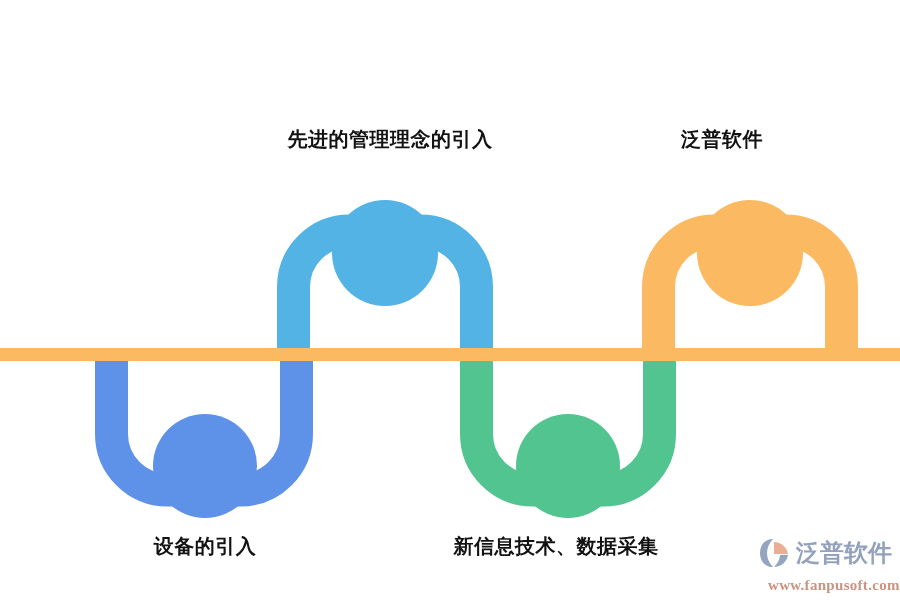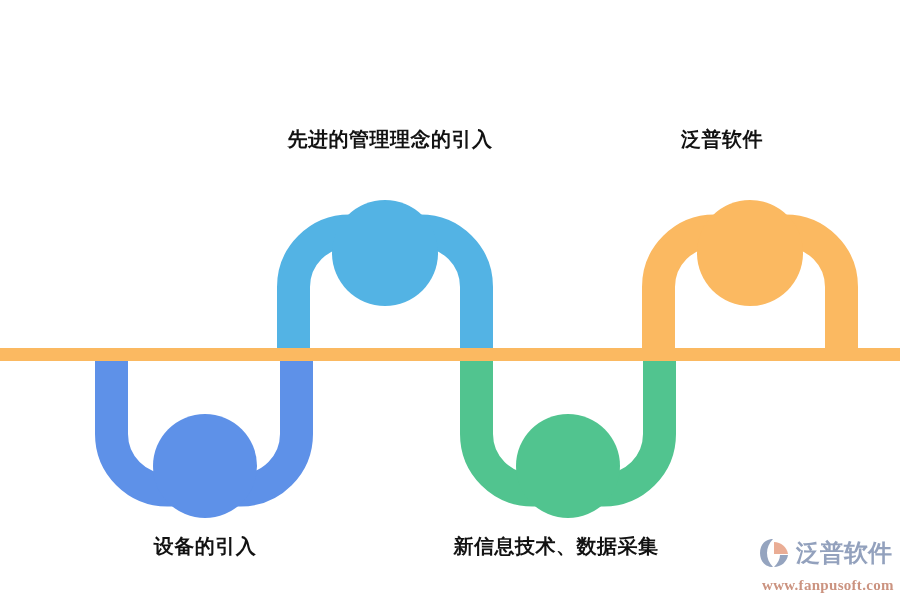--- a/index.html
+++ b/index.html
@@ -73,21 +73,21 @@
     line-height: 1;
     opacity: 0.92;
   }
   #brand-url {
     font-family: "Liberation Serif", "DejaVu Serif", serif;
     font-size: 15px;
     font-weight: bold;
     color: #c98e7a;
     letter-spacing: 0.3px;
     margin-top: -1px;
-    margin-left: 2px;
+    margin-left: 8px;
     opacity: 0.95;
   }
 </style>
 </head>
 <body>
 
 <div id="stage">
 
   <svg id="diagram-svg" viewBox="0 0 900 600" aria-hidden="true">
 

